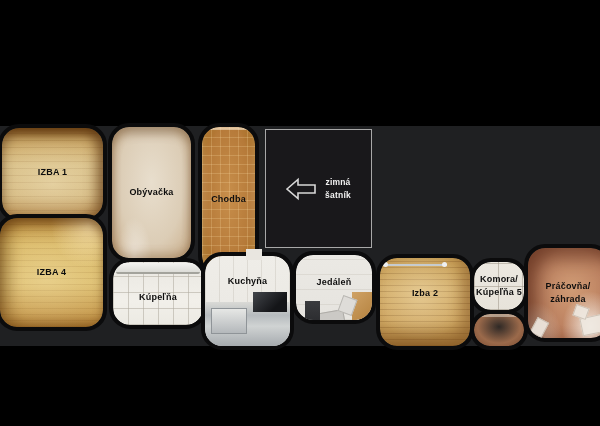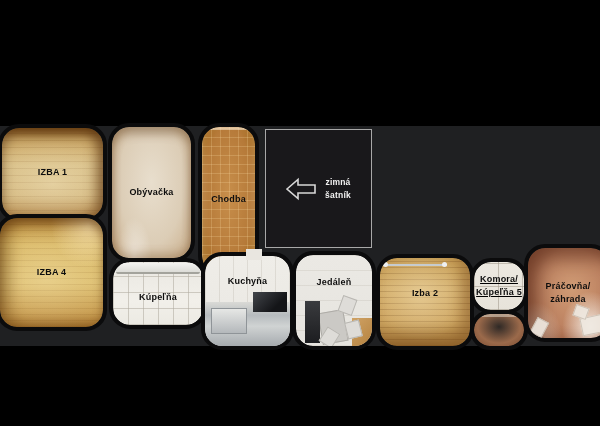--- a/index.html
+++ b/index.html
@@ -74,21 +74,21 @@
   }
   .cooktop{
     position:absolute;left:48px;top:36px;width:34px;height:20px;z-index:2;
     background:linear-gradient(135deg,#43464b,#141518 70%);
   }
   .sink{
     position:absolute;left:6px;top:52px;width:36px;height:26px;z-index:2;
     background:linear-gradient(180deg,#e6e7e5,#b4b8bb);border:1px solid #8f9498;
   }
   .jedalen{
-    left:296px;top:255px;width:76px;height:91px;
+    left:296px;top:255px;width:76px;height:65px;
     background:
       repeating-linear-gradient(0deg, rgba(190,185,175,.3) 0 1px, transparent 1px 15px),
       linear-gradient(180deg,#ebe9e4,#e6e4df);
   }
   .fridge{position:absolute;left:9px;top:46px;width:15px;height:42px;z-index:2;
     background:linear-gradient(180deg,#3a3b3e,#1c1d20);}
   .dining-table{position:absolute;left:24px;top:56px;width:26px;height:32px;z-index:1;
     background:#cbc9c5;border:1px solid #aeaca7;transform:rotate(-10deg);}
   .chair{position:absolute;width:15px;height:17px;background:#dedcd8;border:1px solid #b9b7b2;z-index:2}
   .wood-patch{position:absolute;right:0;bottom:0;width:20px;height:28px;z-index:1;
@@ -102,21 +102,20 @@
     box-shadow:inset -8px -8px 14px rgba(110,65,20,.45);
   }
   .curtain-rod{position:absolute;left:5px;top:6px;width:62px;height:2px;background:#c6cbce;z-index:2}
   .rod-dot{position:absolute;top:4px;width:5px;height:5px;border-radius:50%;background:#eef0f1;z-index:2}
   .komora{
     left:474px;top:262px;width:50px;height:48px;
     background:
       repeating-linear-gradient(90deg, rgba(160,152,138,.55) 0 1px, transparent 1px 24px),
       repeating-linear-gradient(0deg, rgba(160,152,138,.55) 0 1px, transparent 1px 23px),
       linear-gradient(180deg,#ece8e0,#e7e3da);
-    text-decoration: underline;
   }
   .passage{
     left:474px;top:314px;width:50px;height:32px;
     background:
       linear-gradient(180deg, rgba(235,225,210,.5) 0 3px, rgba(235,225,210,0) 3px),
       radial-gradient(ellipse at 50% 40%, #aa7854 0%, #96634024 0%, #9b6a4b 60%, #7c4c31 100%);
   }
   .pracovna{
     left:528px;top:248px;width:80px;height:90px;
     background:

